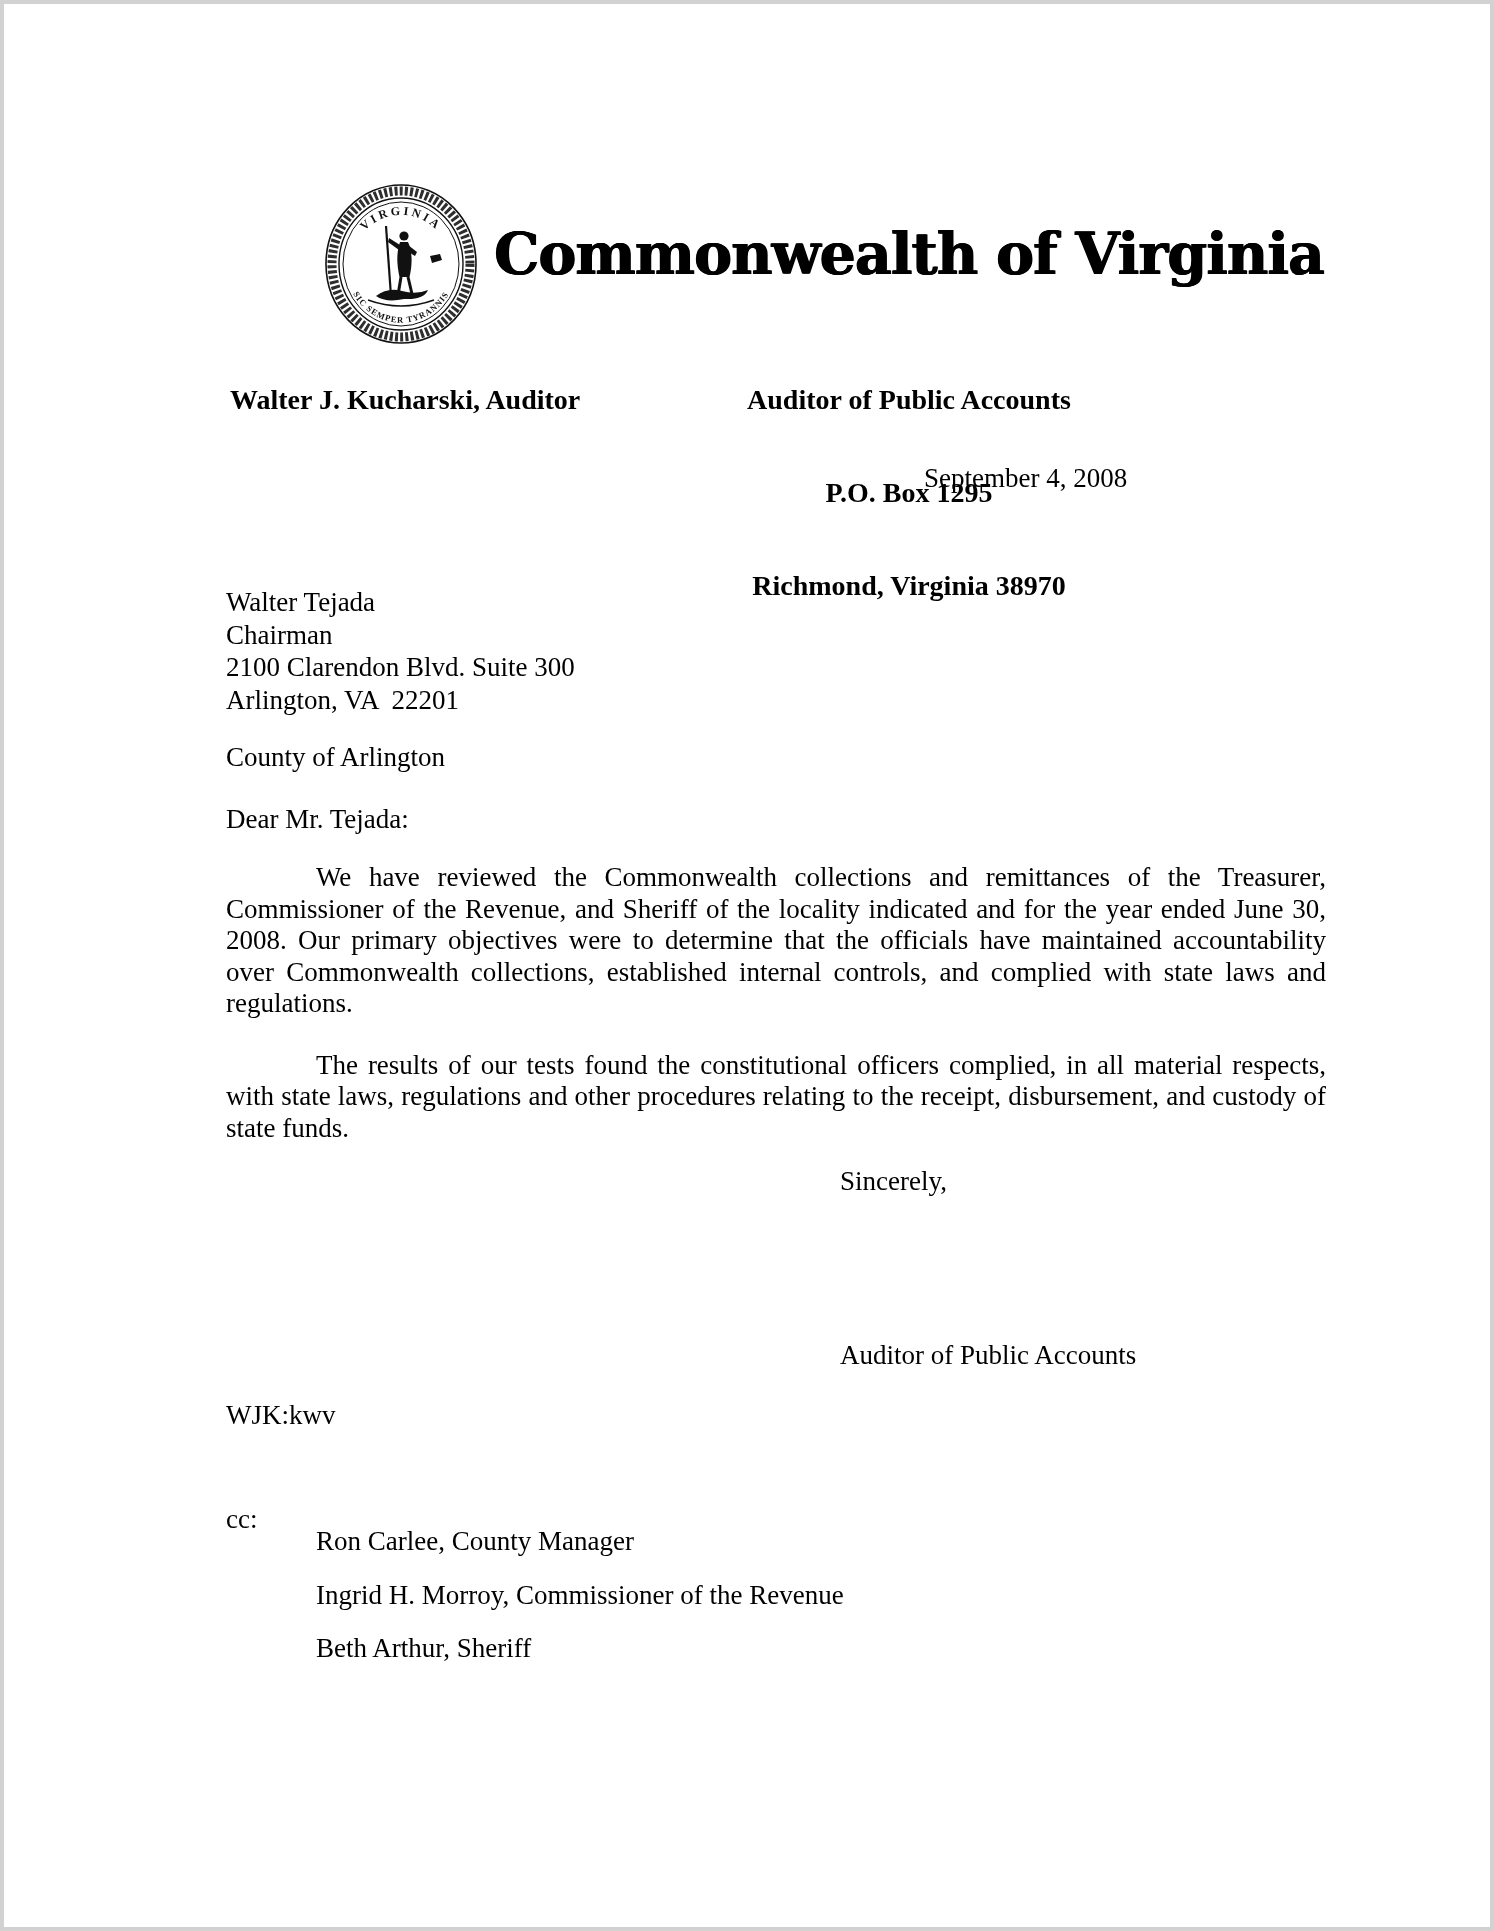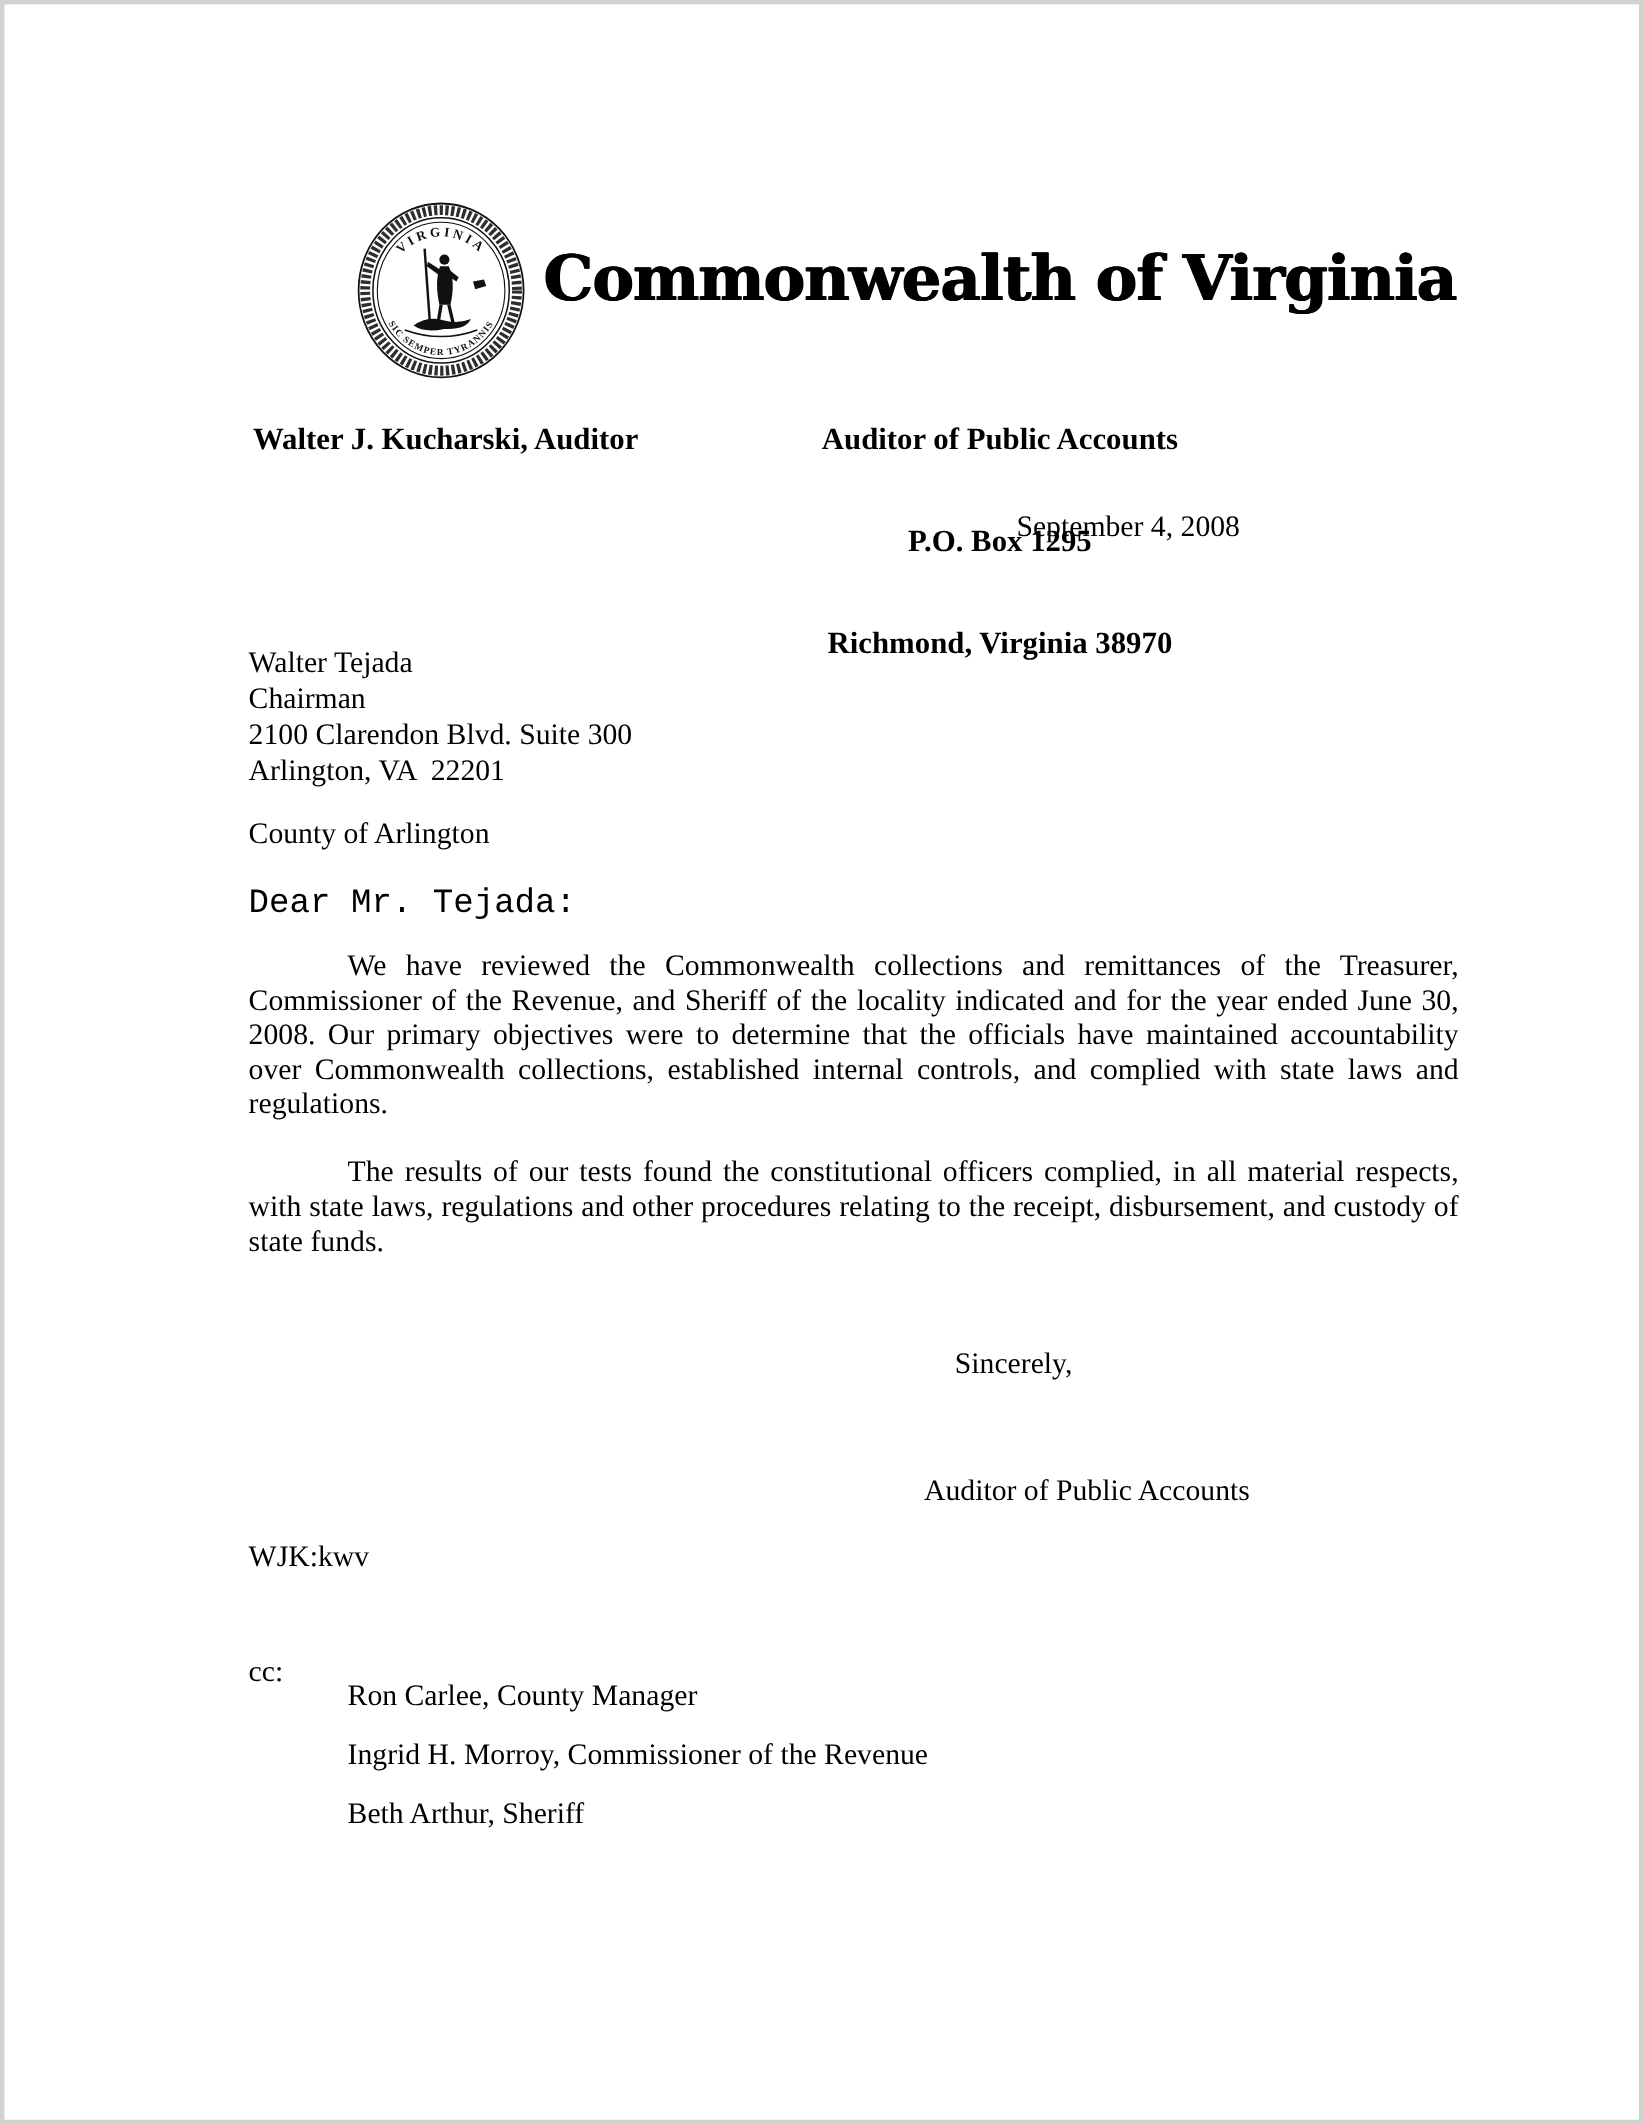--- a/index.html
+++ b/index.html
@@ -80,47 +80,45 @@
     position: absolute;
     left: 222px;
     top: 738px;
     font-size: 27px;
     white-space: pre;
   }
   .salutation {
     position: absolute;
     left: 222px;
     top: 800px;
-    font-size: 31px;
-    white-space: pre;
-    font-family: Liberation Mono, monospace;
+    font-size: 27px;
+    white-space: pre;
   }
   .body-paragraphs {
     position: absolute;
     left: 222px;
     top: 858px;
     width: 1100px;
     font-size: 27px;
     line-height: 31.5px;
     text-align: justify;
   }
   .body-paragraphs p {
     margin: 0;
     text-indent: 90px;
   }
   .body-paragraphs p + p { margin-top: 30px; }
 
   
   .sincerely {
     position: absolute;
     left: 836px;
-    top: 1220px;
-    font-size: 27px;
-    white-space: pre;
-    margin-left: 28px;
+    top: 1162px;
+    font-size: 27px;
+    white-space: pre;
   }
   .sig-title {
     position: absolute;
     left: 836px;
     top: 1336px;
     font-size: 27px;
     white-space: pre;
   }
   .initials {
     position: absolute;

